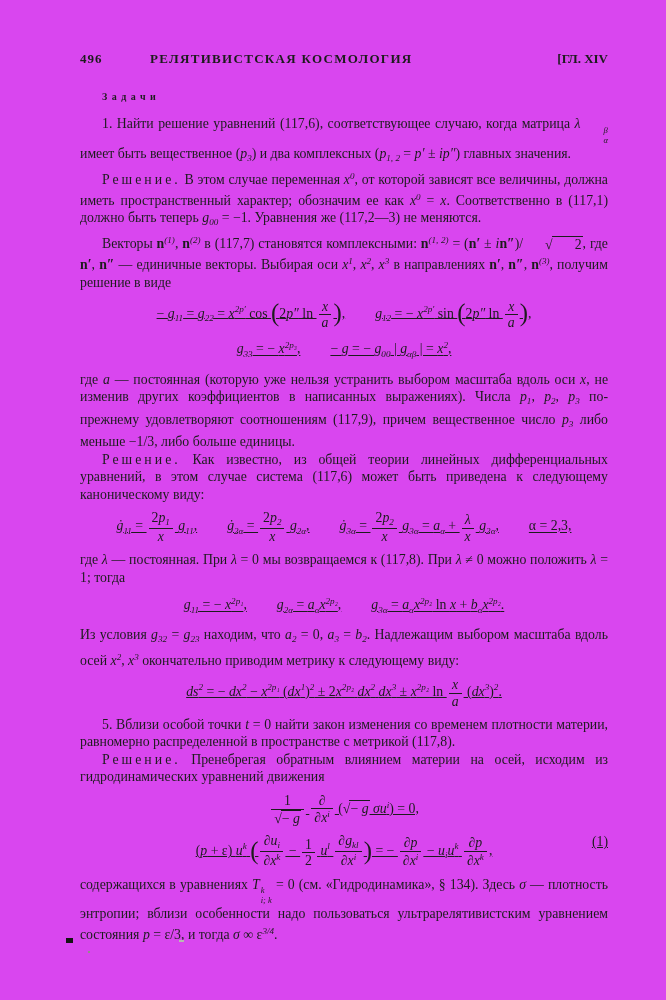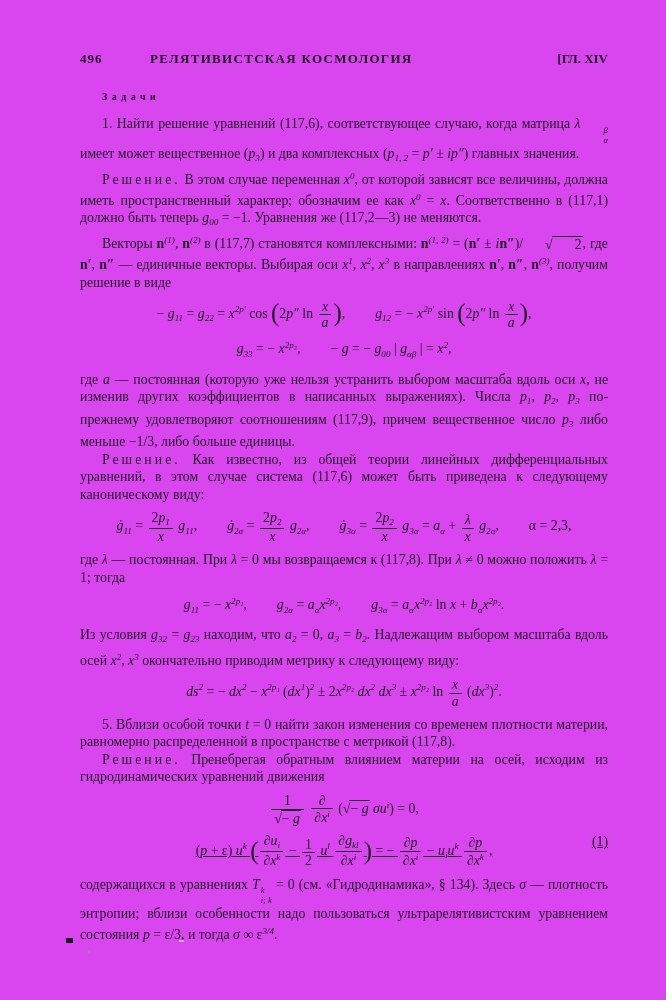--- a/index.html
+++ b/index.html
@@ -11,21 +11,21 @@
     color:#1c1c1c;font-size:13.8px;line-height:17.5px;
     overflow:hidden;
   }
   .header{display:flex;align-items:baseline;font-weight:bold;font-size:13px;margin-bottom:20px;}
   .pageno{width:70px;letter-spacing:1px;}
   .rtitle{flex:1;text-align:left;letter-spacing:1.3px;}
   .chap{width:84px;text-align:right;white-space:nowrap;}
   .heading{font-weight:bold;letter-spacing:4.5px;margin:0 0 10px 22px;font-size:10px;}
   p.para{margin:0;text-align:justify;}
   p.indent{text-indent:22px;}
-  .formula{text-align:center;margin:7px 0;white-space:nowrap;}
+  .formula{text-align:center;margin:7px 0;white-space:nowrap;text-decoration:underline;}
   .eqrow{display:flex;margin:7px 0;text-decoration:underline;}
   .eqrow .eqbody{flex:1;text-align:center;white-space:nowrap;}
   .eqrow .eqtag{width:46px;text-align:right;}
   .mgap{display:inline-block;width:30px;}
   .tx{}
   .it{font-style:italic;}
   .bd{font-weight:bold;}
   .ls{letter-spacing:3px;}
   .sup{font-size:66%;vertical-align:0.6em;font-style:italic;}
   .sub{font-size:66%;vertical-align:-0.35em;font-style:italic;}
@@ -51,21 +51,21 @@
     <span class="pageno">496</span>
     <span class="rtitle">РЕЛЯТИВИСТСКАЯ КОСМОЛОГИЯ</span>
     <span class="chap">[ГЛ. XIV</span>
   </div>
 
   <div class="heading">Задачи</div>
 
   <p class="para indent"><span class="tx">1. Найти решение уравнений (117,6), соответствующее случаю, когда матрица </span><span class="it">λ</span><span class="ss">
         <span>β</span>
         <span>α</span>
-      </span><span class="tx"> имеет может вещественное (</span><span class="it">p</span><span class="sub">3</span><span class="tx">) и два комплексных (</span><span class="it">p</span><span class="sub">1, 2</span><span class="tx"> = </span><span class="it">p′</span><span class="tx"> ± </span><span class="it">ip″</span><span class="tx">) главных значения.</span></p>
+      </span><span class="tx"> имеет быть вещественное (</span><span class="it">p</span><span class="sub">3</span><span class="tx">) и два комплексных (</span><span class="it">p</span><span class="sub">1, 2</span><span class="tx"> = </span><span class="it">p′</span><span class="tx"> ± </span><span class="it">ip″</span><span class="tx">) главных значения.</span></p>
   <p class="para indent"><span class="ls">Решение.</span><span class="tx"> В этом случае переменная </span><span class="it">x</span><span class="sup">0</span><span class="tx">, от которой зависят все величины, должна иметь пространственный характер; обозначим ее как </span><span class="it">x</span><span class="sup">0</span><span class="tx"> = </span><span class="it">x</span><span class="tx">. Соответственно в (117,1) должно быть теперь </span><span class="it">g</span><span class="sub">00</span><span class="tx"> = −1. Уравнения же (117,2—3) не меняются.</span></p>
   <p class="para indent"><span class="tx">Векторы </span><span class="bd">n</span><span class="sup">(1)</span><span class="tx">, </span><span class="bd">n</span><span class="sup">(2)</span><span class="tx"> в (117,7) становятся комплексными: </span><span class="bd">n</span><span class="sup">(1, 2)</span><span class="tx"> = (</span><span class="bd">n′</span><span class="tx"> ± </span><span class="it">i</span><span class="bd">n″</span><span class="tx">)/</span><span class="sqrt"><span class="rad">√</span><span class="bar"><span class="tx">2</span></span></span><span class="tx">, где </span><span class="bd">n′</span><span class="tx">, </span><span class="bd">n″</span><span class="tx"> — единичные векторы. Выбирая оси </span><span class="it">x</span><span class="sup">1</span><span class="tx">, </span><span class="it">x</span><span class="sup">2</span><span class="tx">, </span><span class="it">x</span><span class="sup">3</span><span class="tx"> в направлениях </span><span class="bd">n′</span><span class="tx">, </span><span class="bd">n″</span><span class="tx">, </span><span class="bd">n</span><span class="sup">(3)</span><span class="tx">, получим решение в виде</span></p>
 
   <div class="formula"><span class="tx">− </span><span class="it">g</span><span class="sub">11</span><span class="tx"> = </span><span class="it">g</span><span class="sub">22</span><span class="tx"> = </span><span class="it">x</span><span class="sup">2p′</span><span class="tx"> cos </span><span class="bigp">(</span><span class="tx">2</span><span class="it">p″</span><span class="tx"> ln </span><span class="frac"><span class="top"><span class="it">x</span></span><span class="bot"><span class="it">a</span></span></span><span class="bigp">)</span><span class="tx">,</span><span class="mgap"></span><span class="it">g</span><span class="sub">12</span><span class="tx"> = − </span><span class="it">x</span><span class="sup">2p′</span><span class="tx"> sin </span><span class="bigp">(</span><span class="tx">2</span><span class="it">p″</span><span class="tx"> ln </span><span class="frac"><span class="top"><span class="it">x</span></span><span class="bot"><span class="it">a</span></span></span><span class="bigp">)</span><span class="tx">,</span></div>
   <div class="formula"><span class="it">g</span><span class="sub">33</span><span class="tx"> = − </span><span class="it">x</span><span class="sup">2p₃</span><span class="tx">,</span><span class="mgap"></span><span class="tx">− </span><span class="it">g</span><span class="tx"> = − </span><span class="it">g</span><span class="sub">00</span><span class="tx"> | </span><span class="it">g</span><span class="sub">αβ</span><span class="tx"> | = </span><span class="it">x</span><span class="sup">2</span><span class="tx">,</span></div>
 
   <p class="para"><span class="tx">где </span><span class="it">a</span><span class="tx"> — постоянная (которую уже нельзя устранить выбором масштаба вдоль оси </span><span class="it">x</span><span class="tx">, не изменив других коэффициентов в написанных выражениях). Числа </span><span class="it">p</span><span class="sub">1</span><span class="tx">, </span><span class="it">p</span><span class="sub">2</span><span class="tx">, </span><span class="it">p</span><span class="sub">3</span><span class="tx"> по-прежнему удовлетворяют соотношениям (117,9), причем вещественное число </span><span class="it">p</span><span class="sub">3</span><span class="tx"> либо меньше −1/3, либо больше единицы.</span></p>
   <p class="para indent"><span class="ls">Решение.</span><span class="tx"> Как известно, из общей теории линейных дифференциальных уравнений, в этом случае система (117,6) может быть приведена к следующему каноническому виду:</span></p>
 
   <div class="formula"><span class="it">ġ</span><span class="sub">11</span><span class="tx"> = </span><span class="frac"><span class="top"><span class="tx">2</span><span class="it">p</span><span class="sub">1</span></span><span class="bot"><span class="it">x</span></span></span><span class="tx"> </span><span class="it">g</span><span class="sub">11</span><span class="tx">,</span><span class="mgap"></span><span class="it">ġ</span><span class="sub">2α</span><span class="tx"> = </span><span class="frac"><span class="top"><span class="tx">2</span><span class="it">p</span><span class="sub">2</span></span><span class="bot"><span class="it">x</span></span></span><span class="tx"> </span><span class="it">g</span><span class="sub">2α</span><span class="tx">,</span><span class="mgap"></span><span class="it">ġ</span><span class="sub">3α</span><span class="tx"> = </span><span class="frac"><span class="top"><span class="tx">2</span><span class="it">p</span><span class="sub">2</span></span><span class="bot"><span class="it">x</span></span></span><span class="tx"> </span><span class="it">g</span><span class="sub">3α</span><span class="tx"> = </span><span class="it">a</span><span class="sub">α</span><span class="tx"> + </span><span class="frac"><span class="top"><span class="it">λ</span></span><span class="bot"><span class="it">x</span></span></span><span class="tx"> </span><span class="it">g</span><span class="sub">2α</span><span class="tx">,</span><span class="mgap"></span><span class="tx">α = 2,3,</span></div>

